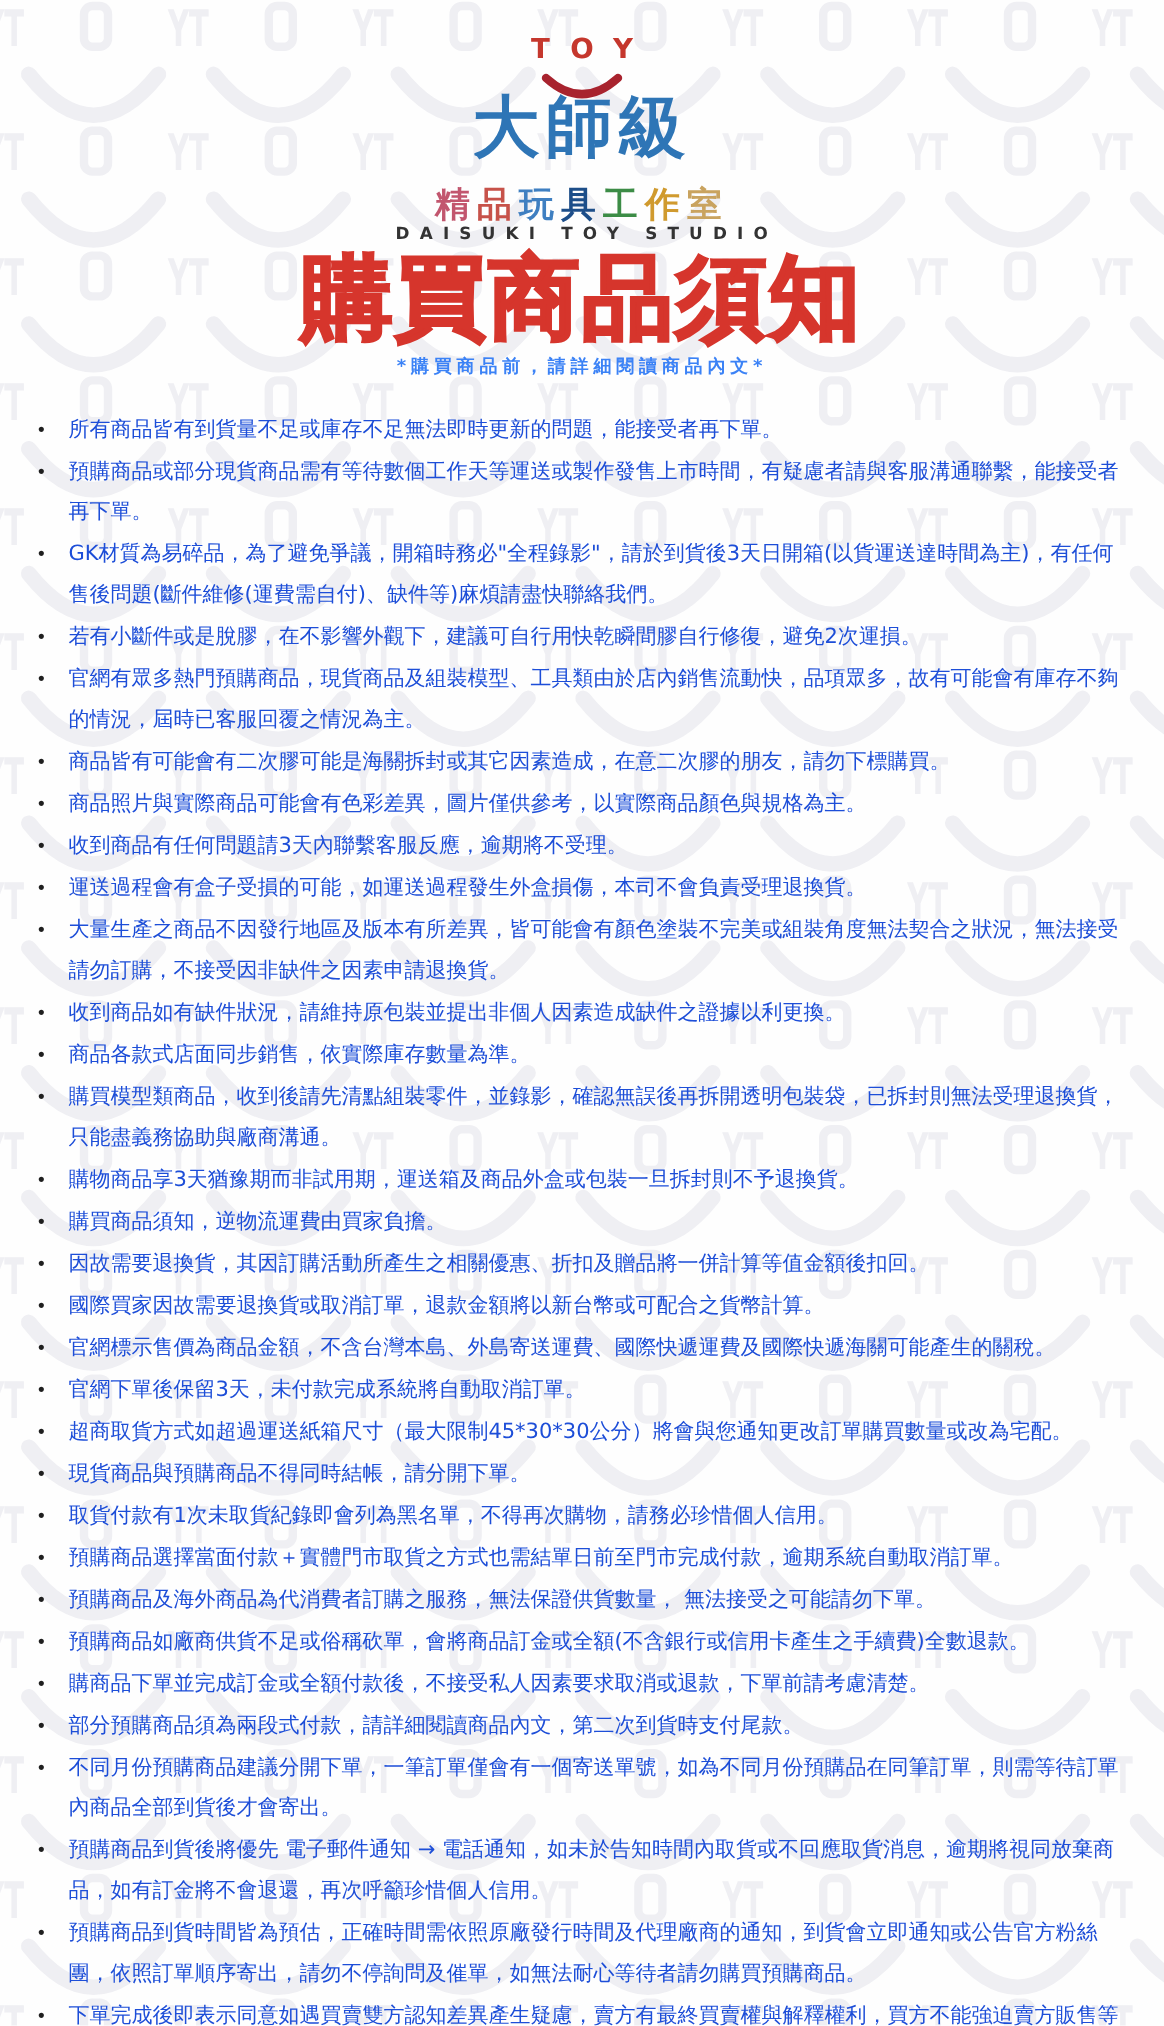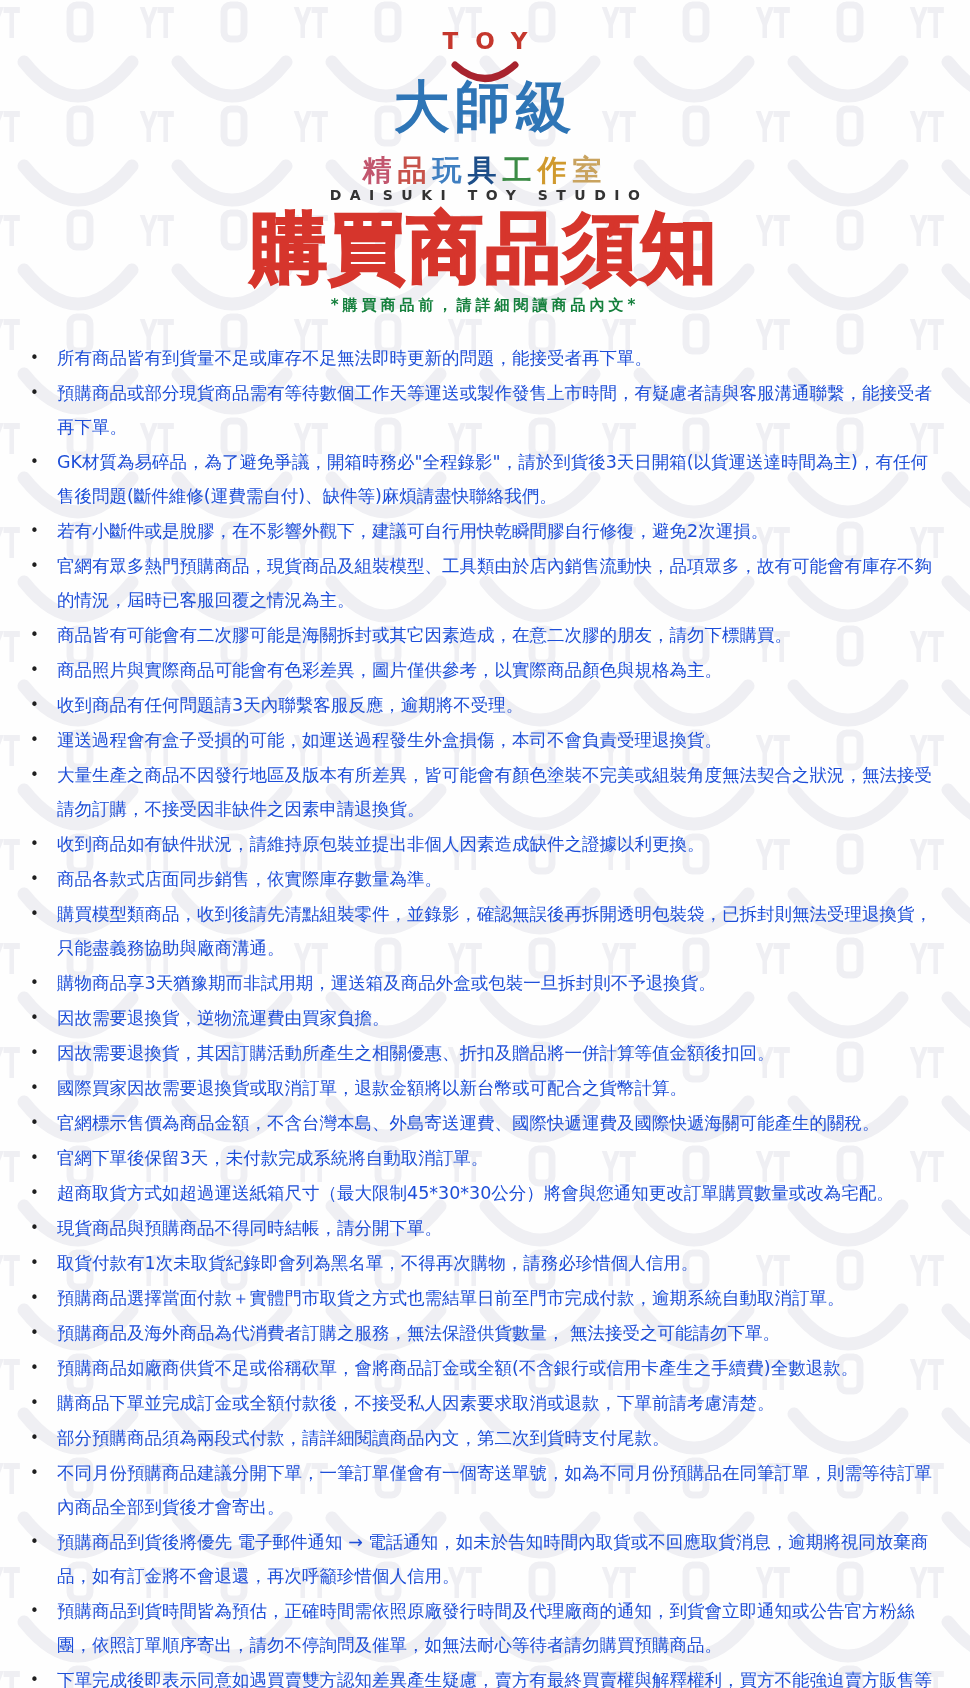--- a/index.html
+++ b/index.html
@@ -515,40 +515,40 @@
 <div class="content">
   <header>
     <div class="toy-word" style="color: rgb(197, 55, 45);">TOY</div>
     <svg class="smile-svg" width="70" height="30">
       <path d="M 5 7 Q 35 34 65 7" fill="none" stroke="#a8232e" stroke-width="7" stroke-linecap="round"></path>
     </svg>
     <div class="brand-name" style="color: rgb(46, 117, 182);">大師級</div>
     <div class="sub-brand"><span style="color: rgb(194, 86, 110);">精</span><span style="color: rgb(199, 82, 74);">品</span><span style="color: rgb(63, 127, 193);">玩</span><span style="color: rgb(29, 78, 137);">具</span><span style="color: rgb(60, 140, 70);">工</span><span style="color: rgb(208, 154, 46);">作</span><span style="color: rgb(201, 163, 95);">室</span></div>
     <div class="eng-name">DAISUKI TOY STUDIO</div>
     <h1 class="notice-title" style="color: rgb(214, 53, 44); -webkit-text-stroke: 2.5px rgb(214, 53, 44);">購買商品須知</h1>
-    <div class="notice-subtitle" style="color: #15803d;">*購買商品前，請詳細閱讀商品內文*</div>
+    <div class="notice-subtitle" style="color: #3b82f6;">*購買商品前，請詳細閱讀商品內文*</div>
   </header>
 
   <main>
     <ul class="notice-list" id="notice-list">
         <li>所有商品皆有到貨量不足或庫存不足無法即時更新的問題，能接受者再下單。</li>
         <li>預購商品或部分現貨商品需有等待數個工作天等運送或製作發售上市時間，有疑慮者請與客服溝通聯繫，能接受者再下單。</li>
         <li>GK材質為易碎品，為了避免爭議，開箱時務必"全程錄影"，請於到貨後3天日開箱(以貨運送達時間為主)，有任何售後問題(斷件維修(運費需自付)、缺件等)麻煩請盡快聯絡我們。</li>
         <li>若有小斷件或是脫膠，在不影響外觀下，建議可自行用快乾瞬間膠自行修復，避免2次運損。</li>
         <li>官網有眾多熱門預購商品，現貨商品及組裝模型、工具類由於店內銷售流動快，品項眾多，故有可能會有庫存不夠的情況，屆時已客服回覆之情況為主。</li>
         <li>商品皆有可能會有二次膠可能是海關拆封或其它因素造成，在意二次膠的朋友，請勿下標購買。</li>
         <li>商品照片與實際商品可能會有色彩差異，圖片僅供參考，以實際商品顏色與規格為主。</li>
         <li>收到商品有任何問題請3天內聯繫客服反應，逾期將不受理。</li>
         <li>運送過程會有盒子受損的可能，如運送過程發生外盒損傷，本司不會負責受理退換貨。</li>
         <li>大量生產之商品不因發行地區及版本有所差異，皆可能會有顏色塗裝不完美或組裝角度無法契合之狀況，無法接受請勿訂購，不接受因非缺件之因素申請退換貨。</li>
         <li>收到商品如有缺件狀況，請維持原包裝並提出非個人因素造成缺件之證據以利更換。</li>
         <li>商品各款式店面同步銷售，依實際庫存數量為準。</li>
         <li>購買模型類商品，收到後請先清點組裝零件，並錄影，確認無誤後再拆開透明包裝袋，已拆封則無法受理退換貨，只能盡義務協助與廠商溝通。</li>
         <li>購物商品享3天猶豫期而非試用期，運送箱及商品外盒或包裝一旦拆封則不予退換貨。</li>
-        <li>因故需要退換貨，逆物流運費由買家負擔。</li>
+        <li>購買商品須知，逆物流運費由買家負擔。</li>
         <li>因故需要退換貨，其因訂購活動所產生之相關優惠、折扣及贈品將一併計算等值金額後扣回。</li>
         <li>國際買家因故需要退換貨或取消訂單，退款金額將以新台幣或可配合之貨幣計算。</li>
         <li>官網標示售價為商品金額，不含台灣本島、外島寄送運費、國際快遞運費及國際快遞海關可能產生的關稅。</li>
         <li>官網下單後保留3天，未付款完成系統將自動取消訂單。</li>
         <li>超商取貨方式如超過運送紙箱尺寸（最大限制45*30*30公分）將會與您通知更改訂單購買數量或改為宅配。</li>
         <li>現貨商品與預購商品不得同時結帳，請分開下單。</li>
         <li>取貨付款有1次未取貨紀錄即會列為黑名單，不得再次購物，請務必珍惜個人信用。</li>
         <li>預購商品選擇當面付款＋實體門市取貨之方式也需結單日前至門市完成付款，逾期系統自動取消訂單。</li>
         <li>預購商品及海外商品為代消費者訂購之服務，無法保證供貨數量， 無法接受之可能請勿下單。</li>
         <li>預購商品如廠商供貨不足或俗稱砍單，會將商品訂金或全額(不含銀行或信用卡產生之手續費)全數退款。</li>

